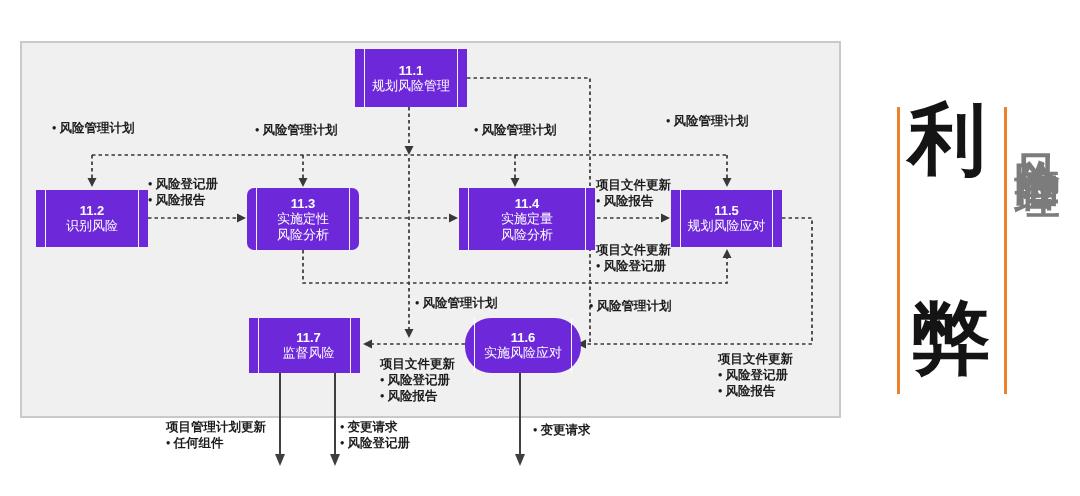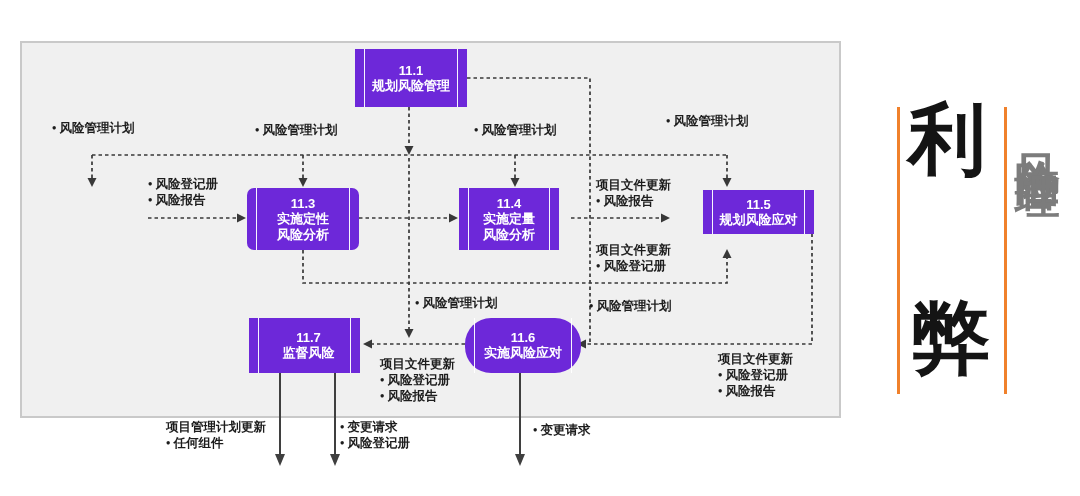--- a/index.html
+++ b/index.html
@@ -13,21 +13,21 @@
     position:absolute;left:20px;top:41px;width:821px;height:377px;
     background:#f0f0f0;border:2px solid #c9c9c9;box-sizing:border-box;
   }
   
   .pbox{
     position:absolute;background:#6d28d9;color:#ffffff;
     display:flex;flex-direction:column;align-items:center;justify-content:center;
     text-align:center;box-sizing:border-box;
   }
   .pbox .pid{font-size:13px;font-weight:bold;line-height:15px;}
-  .pbox .pname{font-size:13px;font-weight:bold;line-height:16px;white-space:pre-line;}
+  .pbox .pname{font-size:13px;font-weight:normal;line-height:16px;white-space:pre-line;}
   .pbox .vline{position:absolute;top:0;bottom:0;width:1px;background:rgba(255,255,255,.95);}
   .pbox .vl-left{left:9px;}
   .pbox .vl-right{right:9px;}
   
   .lbl{
     position:absolute;font-size:12.5px;line-height:16px;font-weight:600;
     color:#1d1d1d;white-space:nowrap;font-family:Liberation Serif, serif;
   }
   svg.flow{position:absolute;left:0;top:0;pointer-events:none;}
   
@@ -87,35 +87,41 @@
       <polygon points="515,454 525,454 520,466"></polygon>
     </g>
   </svg>
 
   <div class="pbox" style="left:355px;top:49px;width:112px;height:58px;">
     <span class="vline vl-left"></span>
     <span class="vline vl-right"></span>
     <span class="pid">11.1</span>
     <span class="pname">规划风险管理</span>
   </div>
+  <div class="pbox" style="left:36px;top:190px;width:112px;height:57px;">
+    <span class="vline vl-left"></span>
+    <span class="vline vl-right"></span>
+    <span class="pid">11.2</span>
+    <span class="pname">识别风险</span>
+  </div>
   <div class="pbox" style="left:247px;top:188px;width:112px;height:62px;border-radius:7px;">
     <span class="vline vl-left"></span>
     <span class="vline vl-right"></span>
     <span class="pid">11.3</span>
     <span class="pname">实施定性
 风险分析</span>
   </div>
-  <div class="pbox" style="left:459px;top:188px;width:100px;height:62px;">
+  <div class="pbox" style="left:459px;top:188px;width:136px;height:62px;">
     <span class="vline vl-left"></span>
     <span class="vline vl-right"></span>
     <span class="pid">11.4</span>
     <span class="pname">实施定量
 风险分析</span>
   </div>
-  <div class="pbox" style="left:703px;top:190px;width:111px;height:44px;">
+  <div class="pbox" style="left:671px;top:190px;width:111px;height:57px;">
     <span class="vline vl-left"></span>
     <span class="vline vl-right"></span>
     <span class="pid">11.5</span>
     <span class="pname">规划风险应对</span>
   </div>
   <div class="pbox" style="left:465px;top:318px;width:116px;height:55px;border-radius:26px;">
     <span class="vline vl-left"></span>
     <span class="vline vl-right"></span>
     <span class="pid">11.6</span>
     <span class="pname">实施风险应对</span>

